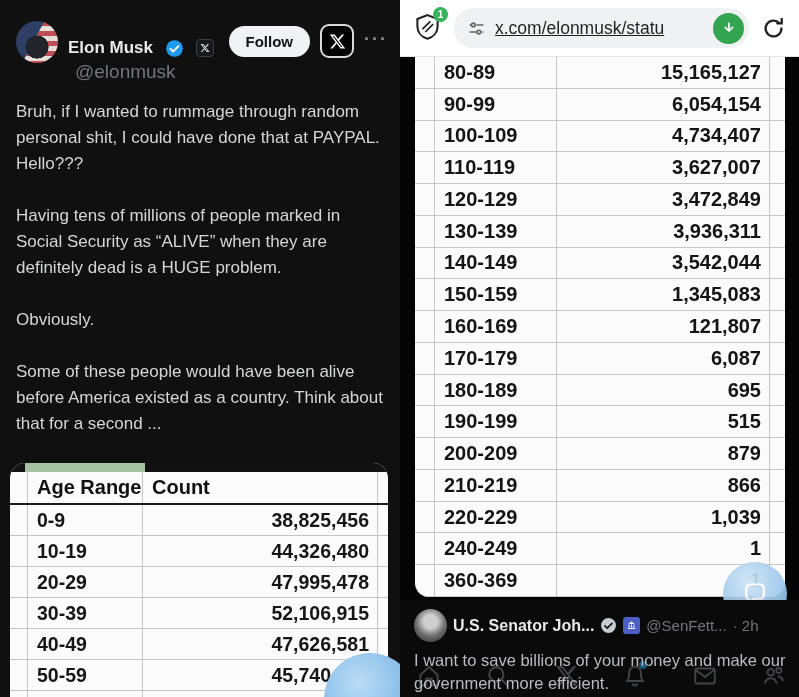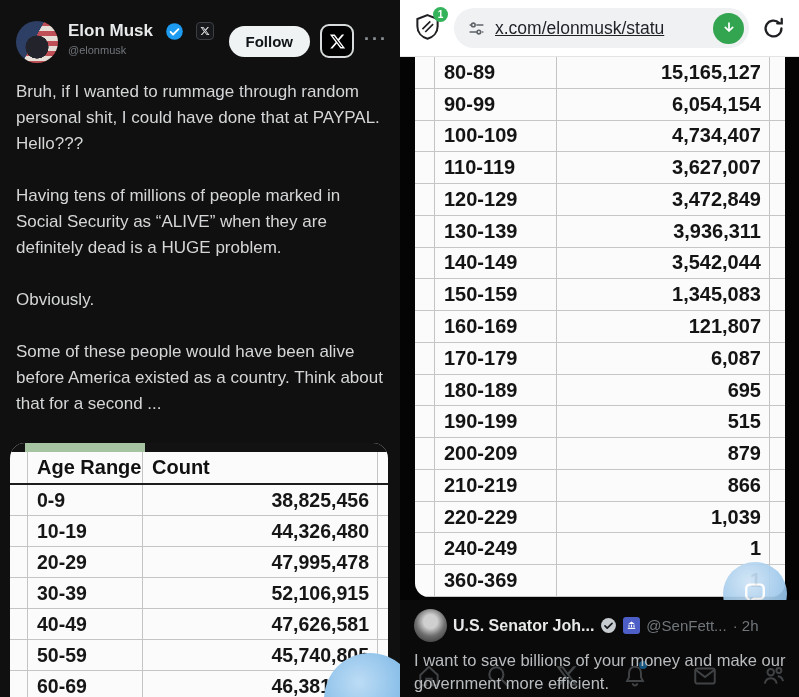--- a/index.html
+++ b/index.html
@@ -9,26 +9,26 @@
 
   
   .left-panel { width:400px; height:697px; background:#101010; position:relative; overflow:hidden; }
   .lp-header { display:flex; align-items:flex-start; padding:21px 12px 0 16px; }
   .avatar-musk { width:42px; height:42px; border-radius:50%; flex:0 0 auto;
     background:
       radial-gradient(circle at 50% 62%, #23242b 0 34%, rgba(0,0,0,0) 35%),
       linear-gradient(118deg, #2e3f66 0 44%, rgba(0,0,0,0) 44.5%),
       repeating-linear-gradient(180deg, #bf4f56 0 5px, #e6dfd7 5px 10px); }
   .name-col { margin-left:10px; flex:1; min-width:0; }
-  .name-row { display:flex; align-items:center; gap:12px; }
+  .name-row { display:flex; align-items:center; gap:12px;margin-top:17px; }
   .name { font-size:17px; font-weight:700; color:#e7e9ea; white-space:nowrap; }
   .badge-check { width:19px; height:19px; flex:0 0 auto; }
   .x-mini-badge { width:18px; height:18px; background:#16181c; border:1px solid #3b3f44;
     border-radius:4px; display:flex; align-items:center; justify-content:center; }
-  .handle { font-size:11px; color:#71767b; margin-top:3px; }
+  .handle { font-size:19px; color:#71767b; margin-top:3px;margin-left:7px; }
   .lp-controls { display:flex; align-items:center; gap:10px; padding-top:3px; }
   .follow-btn { background:#eff3f4; color:#0f1419; font-weight:700; font-size:15px;
     padding:7px 17px; border-radius:20px; border:none; font-family:inherit; cursor:pointer; }
   .x-logo-box { width:34px; height:34px; border:2px solid #d7dbdc; border-radius:9px;
     display:flex; align-items:center; justify-content:center; background:#000; }
   .more-dots { color:#8b9297; font-size:18px; letter-spacing:2px; font-weight:700; padding-bottom:4px; }
 
   .tweet-body { padding:16px 16px 0 16px; }
   .tweet-body p { font-size:17px; line-height:26px; color:#d4d6d8; margin:0 0 26px; }
 

